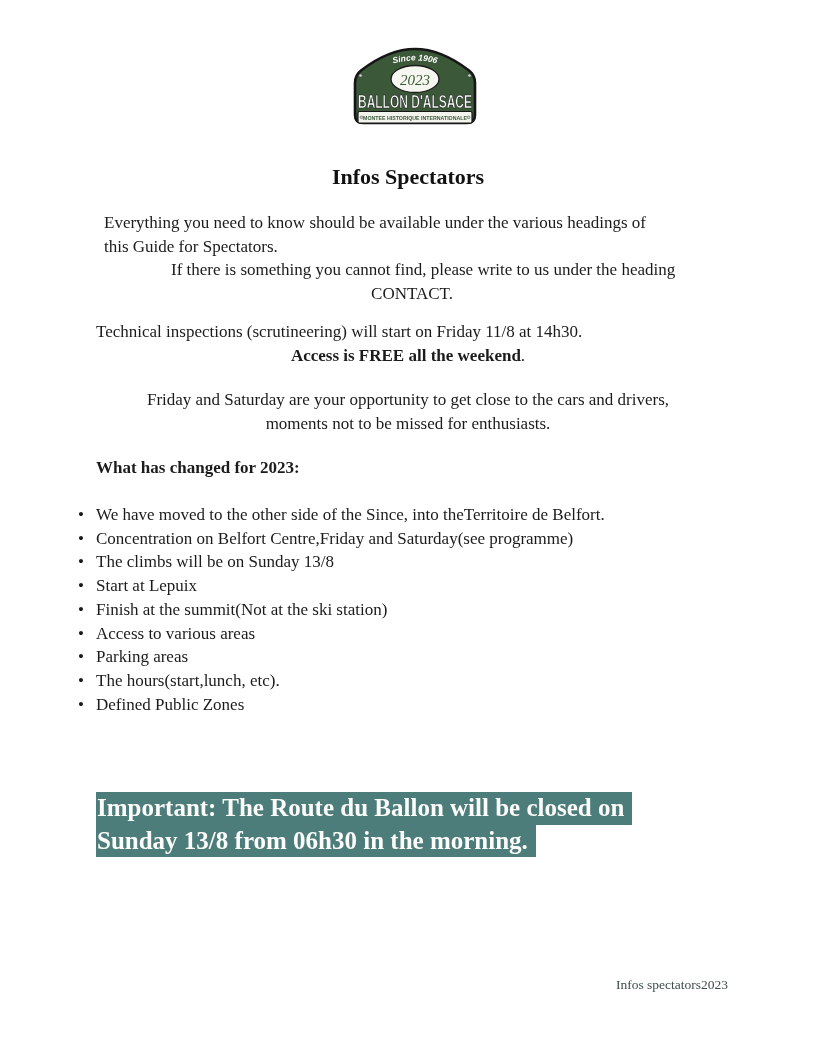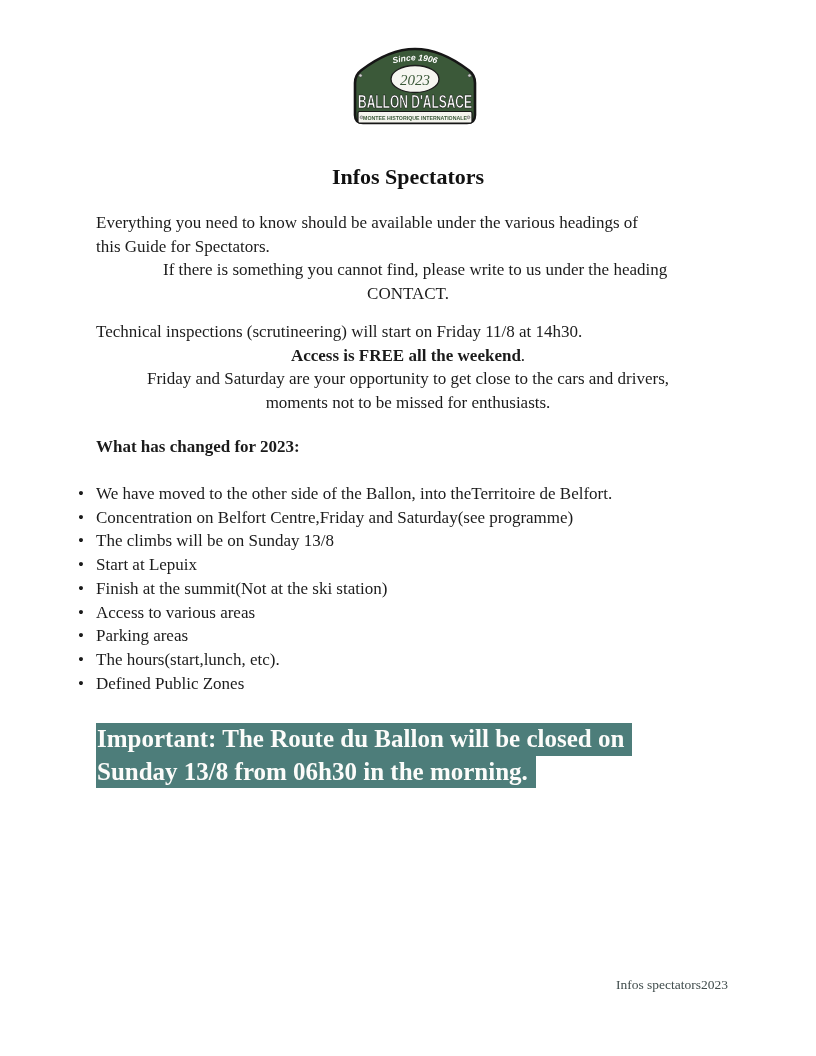--- a/index.html
+++ b/index.html
@@ -21,45 +21,45 @@
   .logo-wrap { width: 100%; text-align: center; height: 88px; }
   .logo-wrap svg { transform: translateX(7px); }
   .doc-title {
     margin-top: 33px;
     text-align: center;
     font-weight: bold;
     font-size: 22px;
     line-height: 27px;
     color: #111;
   }
-  .intro { margin-top: 21px; }
+  .intro { margin-top: 21px; margin-left: 8px; }
   .line { display: block; }
   .indent-line { text-indent: 67px; }
   .contact-line { text-align: center; }
   .technical { margin-top: 15px; }
   .access { text-align: center; }
   .access .bold { font-weight: bold; }
-  .opportunity { text-align: center; }
+  .opportunity { margin-top: 21px; text-align: center; }
   .changes-heading { margin-top: 21px; font-weight: bold; }
   ul.bullets {
     margin-top: 23.5px;
     margin-left: -19px;
     list-style: none;
   }
   ul.bullets li {
     position: relative;
     padding-left: 19px;
     line-height: 23.7px;
   }
   ul.bullets li::before {
     content: "\2022";
     position: absolute;
     left: 1px; top: 0;
   }
-  .important { margin-top: 28px; }
+  .important { margin-top: 76px; }
   .important .hl {
     display: block;
     width: max-content;
     max-width: 624px;
     background: #4d7d7a;
     color: #fcfcfa;
     font-weight: bold;
     font-size: 25px;
     line-height: 31.5px;
     padding: 0 8px 1px 1px;
@@ -111,21 +111,21 @@
   <div class="access"><span class="bold">Access is FREE all the weekend</span><span>.</span></div>
 
   <div class="opportunity">
     <span class="line">Friday and Saturday are your opportunity to get close to the cars and drivers,</span>
     <span class="line">moments not to be missed for enthusiasts.</span>
   </div>
 
   <div class="changes-heading">What has changed for 2023:</div>
 
   <ul class="bullets">
-    <li>We have moved to the other side of the Ballon, into theTerritoire de Belfort.</li>
+    <li>We have moved to the other side of the Since, into theTerritoire de Belfort.</li>
     <li>Concentration on Belfort Centre,Friday and Saturday(see programme)</li>
     <li>The climbs will be on Sunday 13/8</li>
     <li>Start at Lepuix</li>
     <li>Finish at the summit(Not at the ski station)</li>
     <li>Access to various areas</li>
     <li>Parking areas</li>
     <li>The hours(start,lunch, etc).</li>
     <li>Defined Public Zones</li>
   </ul>
 

